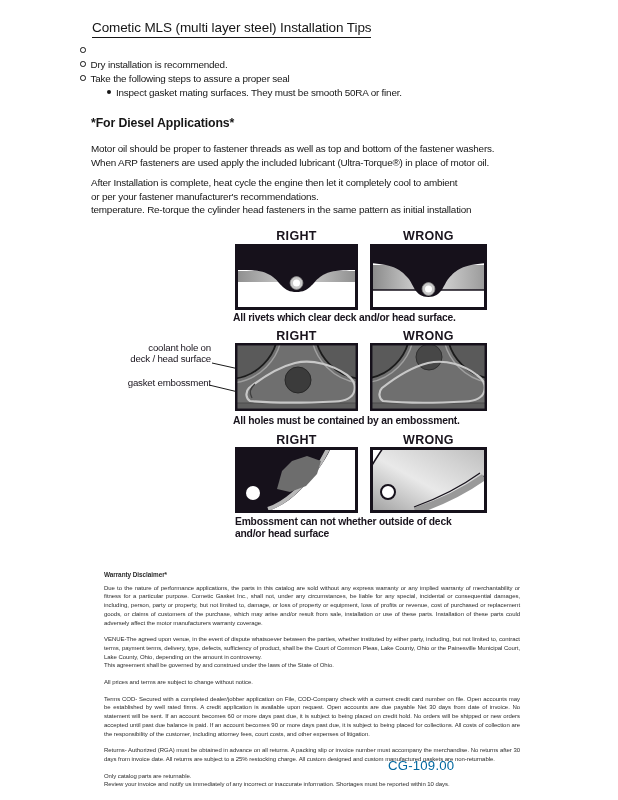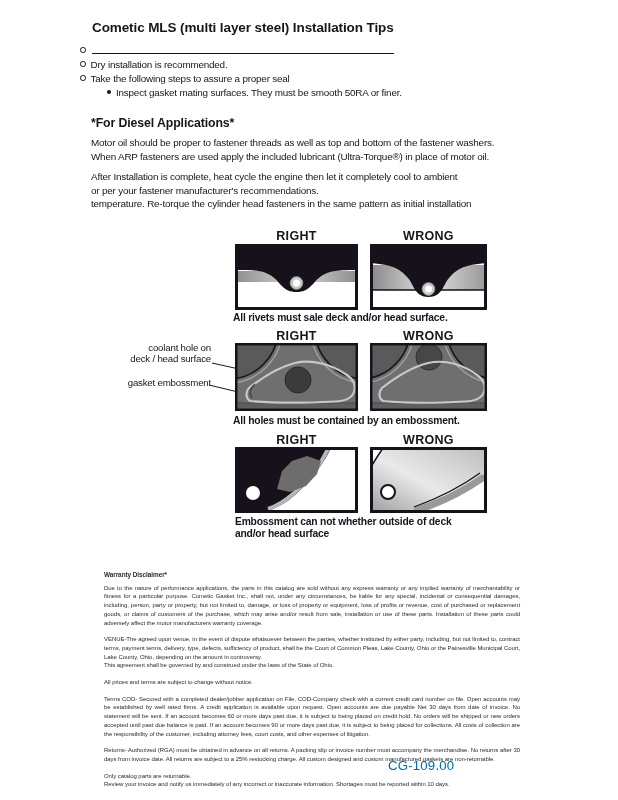--- a/index.html
+++ b/index.html
@@ -4,34 +4,34 @@
 <style>
   html,body{margin:0;padding:0;background:#ffffff;}
   .page{
     position:relative;width:618px;height:800px;background:#ffffff;overflow:hidden;
     font-family:"Liberation Sans","DejaVu Sans",sans-serif;color:#161616;
   }
   .abs{position:absolute;}
   .nowrap{white-space:nowrap;}
 
   .title{
-    left:92px;top:20px;font-size:13.5px;font-weight:bold;letter-spacing:-0.1px;
-    border-bottom:1.6px solid #161616;padding-bottom:18px;white-space:nowrap;
+    left:92px;top:20px;font-size:13.5px;font-weight:normal;letter-spacing:-0.1px;
+    border-bottom:1.6px solid #161616;padding-bottom:2px;white-space:nowrap;
   }
 
   .tips{left:80px;top:43px;font-size:9.9px;letter-spacing:-0.2px;}
   .tip{height:14px;display:flex;align-items:center;white-space:nowrap;}
   .tip .txt{display:inline-block;}
   .marker{display:inline-block;width:3.6px;height:3.6px;border-radius:50%;margin-right:5px;flex:0 0 auto;}
   .marker.open{border:1px solid #161616;background:#fff;}
   .marker.fill{background:#161616;width:4px;height:4px;}
   .tip.sub{padding-left:27px;}
 
   .diesel{left:91px;top:117px;font-size:9.9px;letter-spacing:-0.2px;line-height:13.4px;}
-  .diesel .dhead{font-size:12.3px;font-weight:bold;letter-spacing:-0.1px;margin-bottom:6px;}
+  .diesel .dhead{font-size:12.3px;font-weight:bold;letter-spacing:-0.1px;margin-bottom:12px;}
   .diesel .para{margin-bottom:7px;}
 
   .dlabel{font-size:12.5px;font-weight:700;letter-spacing:0.3px;text-align:center;color:#19141d;}
   .caption{font-size:10.3px;font-weight:600;letter-spacing:-0.2px;white-space:nowrap;color:#19141d;}
   .panel{background:#fff;}
   .panel svg{display:block;}
 
   .annot{font-size:9.7px;letter-spacing:-0.2px;text-align:right;line-height:11px;color:#19141d;}
 
   .disc{left:104px;top:571px;width:416px;font-size:6px;line-height:8.7px;
@@ -114,21 +114,21 @@
       <rect x="1" y="1" width="115" height="64" fill="#ffffff"></rect>
       <rect x="2" y="21" width="113" height="25" fill="url(#g1w)"></rect>
       <line x1="2" y1="46" x2="115" y2="46" stroke="#16111b" stroke-width="1.4"></line>
       <path d="M1,1 H116 V19 C92,21 86,26 79,34 C73,41 72,53 58.5,53 C45,53 44,41 38,34 C31,26 25,21 1,19 Z" fill="#16111b"></path>
       <circle cx="58.5" cy="45" r="6.4" fill="#c9c9c9" stroke="#8b8b8b" stroke-width="0.8"></circle>
       <circle cx="58.5" cy="45" r="3.5" fill="#ffffff"></circle>
       <rect x="1.5" y="1.5" width="114" height="63" fill="none" stroke="#16111b" stroke-width="3"></rect>
     </svg>
   </div>
 
-  <div class="abs caption" style="left:233px;top:312px;">All rivets must sale deck and/or head surface.</div>
+  <div class="abs caption" style="left:233px;top:312px;">All rivets which clear deck and/or head surface.</div>
 
   <div class="abs dlabel" style="left:235px;top:329px;width:123px;">RIGHT</div>
   <div class="abs dlabel" style="left:370px;top:329px;width:117px;">WRONG</div>
 
   <div class="abs annot" style="left:95px;top:342px;width:116px;">
     <div>coolant hole on</div>
     <div>deck / head surface</div>
   </div>
   <div class="abs annot" style="left:95px;top:377px;width:116px;">gasket embossment</div>
 

